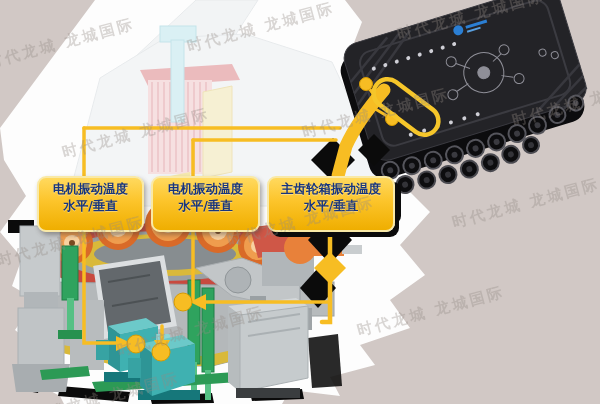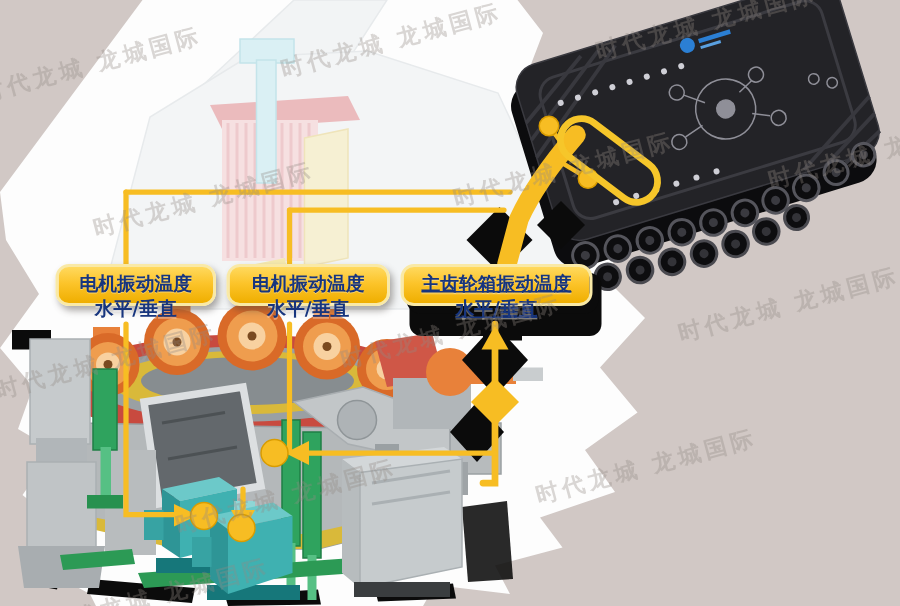--- a/index.html
+++ b/index.html
@@ -4,31 +4,31 @@
 <style>
   html,body{margin:0;padding:0;background:#888;}
   .stage{
     position:relative;width:600px;height:404px;overflow:hidden;
     background:#d1c8c5;
     font-family:"DejaVu Sans","Liberation Sans",sans-serif;
   }
   .stage svg{position:absolute;left:0;top:0;}
   
   .callout{
-    position:absolute;height:28px;box-sizing:border-box;
+    position:absolute;height:56px;box-sizing:border-box;
     background:linear-gradient(#ffd95e 0%,#fcc42a 45%,#efae00 100%);
     border:2px solid #f9e9a6;border-radius:9px;
     color:#17357e;font-weight:bold;font-size:12.5px;line-height:17px;
     text-align:center;padding-top:2px;
     text-shadow:0 1px 0 rgba(255,255,255,.35);
     box-shadow:2px 3px 5px rgba(70,65,60,.45);
     z-index:30;
   }
   .callout .l1,.callout .l2{display:block;}
-  #callout-3{box-shadow:4px 5px 0 #0b0b0b;text-decoration:underline;}
+  #callout-3{box-shadow:4px 5px 0 #0b0b0b;}
   
   .wm{position:absolute;z-index:40;pointer-events:none;
       font-size:15px;font-weight:bold;letter-spacing:3px;white-space:nowrap;
       color:rgba(148,138,133,.34);transform:rotate(-15deg);}
 </style>
 </head>
 <body>
 
 <div class="stage">
 

